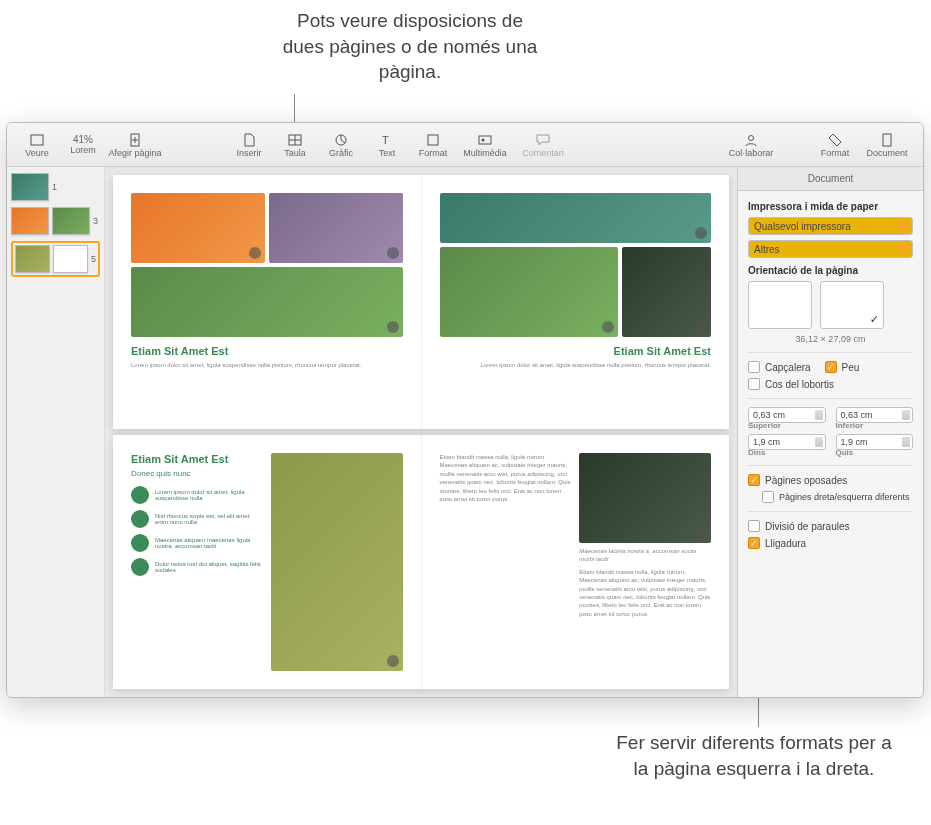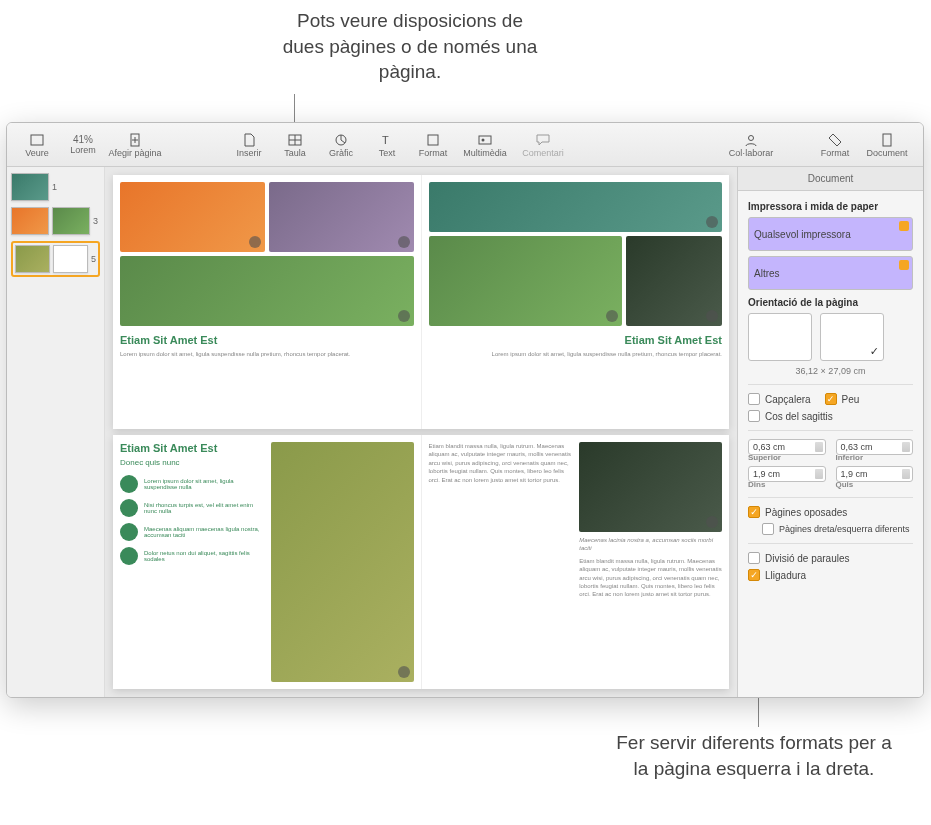--- a/index.html
+++ b/index.html
@@ -26,40 +26,40 @@
 .tbtn.wide { min-width: 56px; }
 
 .main { flex: 1; display: flex; overflow: hidden; }
 .thumbs { width: 98px; background: #f0f0f0; border-right: 1px solid #ddd; padding: 6px 4px; }
 .thumbrow { display: flex; gap: 3px; margin-bottom: 6px; align-items: center; }
 .thumb { width: 38px; height: 28px; background: #fff; border: 1px solid #bbb; box-shadow: 0 1px 2px rgba(0,0,0,0.1); position: relative; }
 .thnum { font-size: 9px; color: #666; }
 
 .canvas { flex: 1; background: #e8e8e8; padding: 8px; display: flex; flex-direction: column; gap: 6px; overflow: hidden; }
 .spread { flex: 1; display: flex; gap: 0; background: #fff; box-shadow: 0 2px 8px rgba(0,0,0,0.15); }
-.page { flex: 1; padding: 7px; font-size: 7px; color: #666; position: relative; overflow: hidden; }
+.page { flex: 1; padding: 18px; font-size: 7px; color: #666; position: relative; overflow: hidden; }
 .page + .page { border-left: 1px solid #eee; }
 
 .ph { background: #c0d8c0; border-radius: 2px; position: relative; }
 .ph::after { content: ""; position: absolute; right: 4px; bottom: 4px; width: 12px; height: 12px; border-radius: 50%; background: rgba(80,80,80,0.6); }
 .ph-orange { background: linear-gradient(135deg,#e8752a,#f09848); }
 .ph-purple { background: linear-gradient(135deg,#7a6a8a,#a08ab0); }
 .ph-green { background: linear-gradient(135deg,#5a8a4a,#7ab060); }
 .ph-teal { background: linear-gradient(135deg,#3a7a6a,#5a9a8a); }
 .ph-olive { background: linear-gradient(135deg,#8a9a4a,#aab060); }
 .ph-dark { background: linear-gradient(135deg,#2a3a2a,#4a5a4a); }
 
 h3.lat { color: #3a8a5a; font-size: 11px; font-weight: bold; margin-bottom: 4px; }
 .lorem { font-size: 6px; line-height: 1.4; color: #888; }
 
 .inspector { width: 186px; background: #f5f5f5; border-left: 1px solid #ccc; display: flex; flex-direction: column; font-size: 10px; color: #444; }
 .insp-tab { text-align: center; padding: 6px 0; background: #e8e8e8; border-bottom: 1px solid #ccc; font-size: 10px; color: #666; }
 .insp-body { padding: 8px 10px; display: flex; flex-direction: column; gap: 5px; }
 .insp-h { font-size: 10px; font-weight: 600; color: #333; margin-top: 2px; }
-.select { height: 18px; background: #c4b5fd; border: 1px solid #c0c0c0; border-radius: 3px; display: flex; align-items: center; padding: 16px 5px; font-size: 10px; position: relative; }
+.select { height: 18px; background: #eab308; border: 1px solid #c0c0c0; border-radius: 3px; display: flex; align-items: center; padding: 8px 5px; font-size: 10px; position: relative; }
 .select::after { content:""; position:absolute; right:3px; top:3px; width:10px; height:10px; background:#f5a623; border-radius:2px; }
 .orient-row { display: flex; gap: 8px; }
 .orient-box { width: 64px; height: 48px; background: #fff; border: 1px solid #c0c0c0; border-radius: 3px; position: relative; }
 .orient-box.sel::after { content:"✓"; position:absolute; right:4px; bottom:2px; font-size:11px; color:#333; }
 .dim { text-align: center; color: #777; font-size: 9px; }
 .chkrow { display: flex; align-items: center; gap: 5px; }
 .chk { width: 12px; height: 12px; border: 1px solid #aaa; border-radius: 2px; background: #fff; display: flex; align-items: center; justify-content: center; font-size: 9px; }
 .chk.on { background: #f5a623; border-color: #d48806; color: #fff; }
 .margin-grid { display: grid; grid-template-columns: 1fr 1fr; gap: 4px 10px; }
 .spin { height: 16px; background:#fff; border:1px solid #c0c0c0; border-radius:3px; display:flex; align-items:center; padding:0 4px; font-size:9px; position:relative; }
@@ -273,21 +273,21 @@
               <div class="chk"></div>
               <span>Capçalera</span>
             </div>
           <div class="chkrow">
               <div class="chk on">✓</div>
               <span>Peu</span>
             </div>
         </div>
         <div class="chkrow">
             <div class="chk"></div>
-            <span>Cos del sagittis</span>
+            <span>Cos del lobortis</span>
           </div>
 
         <div class="sep"></div>
         <div class="margin-grid">
           <div>
               <div class="spin">
                 <span>0,63 cm</span>
               </div>
               <div class="mlabel">Superior</div>
             </div>

